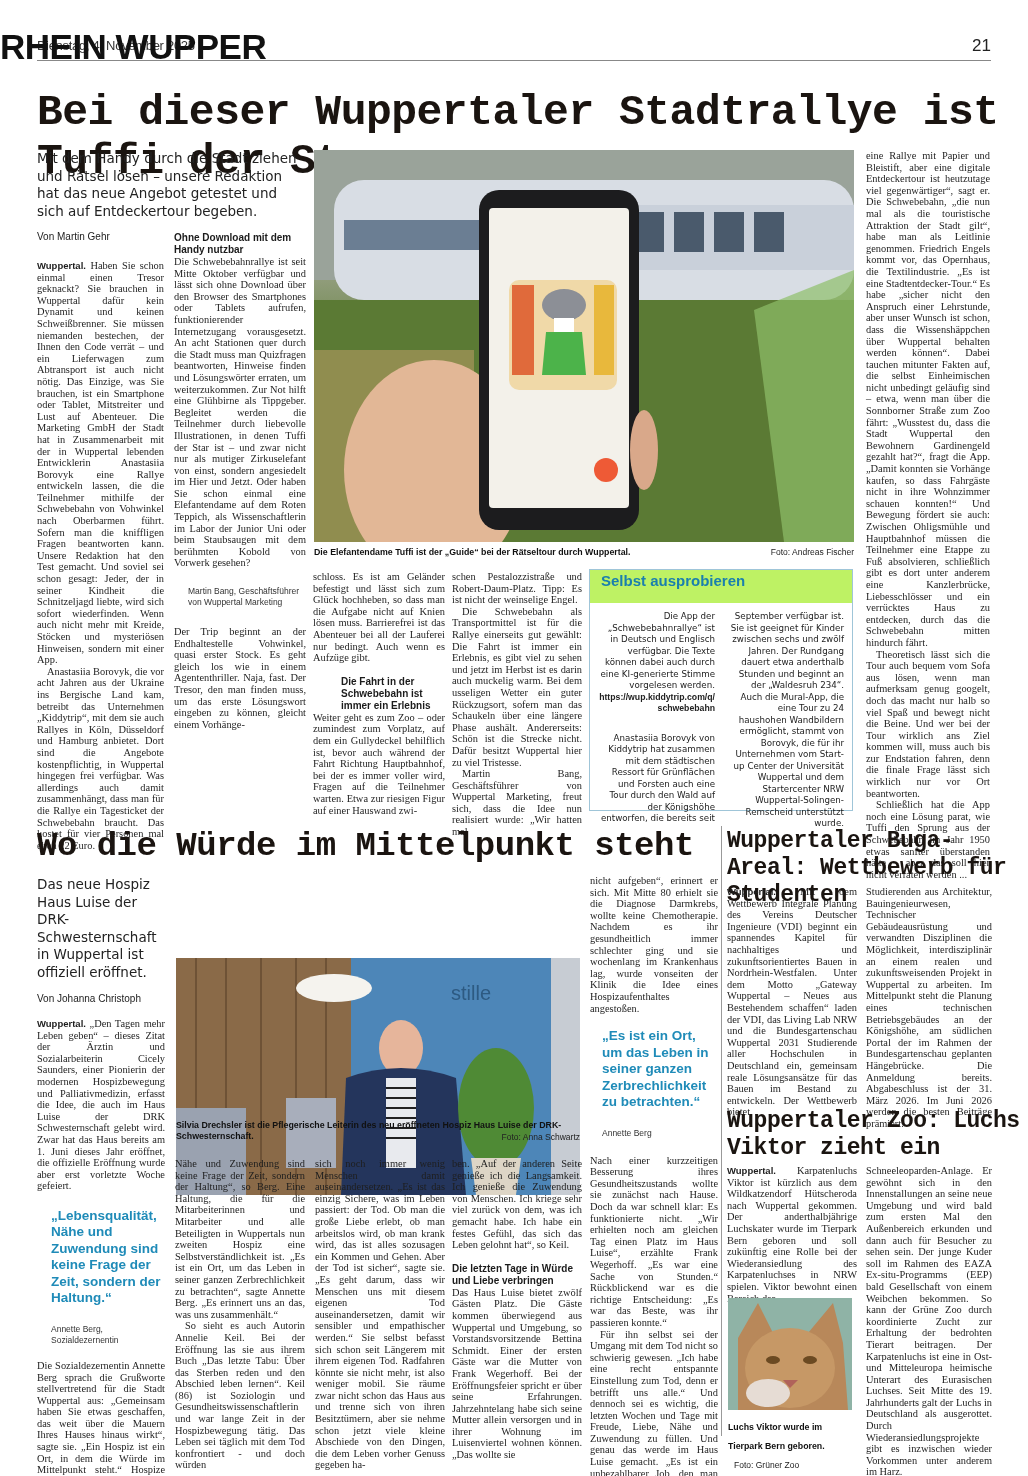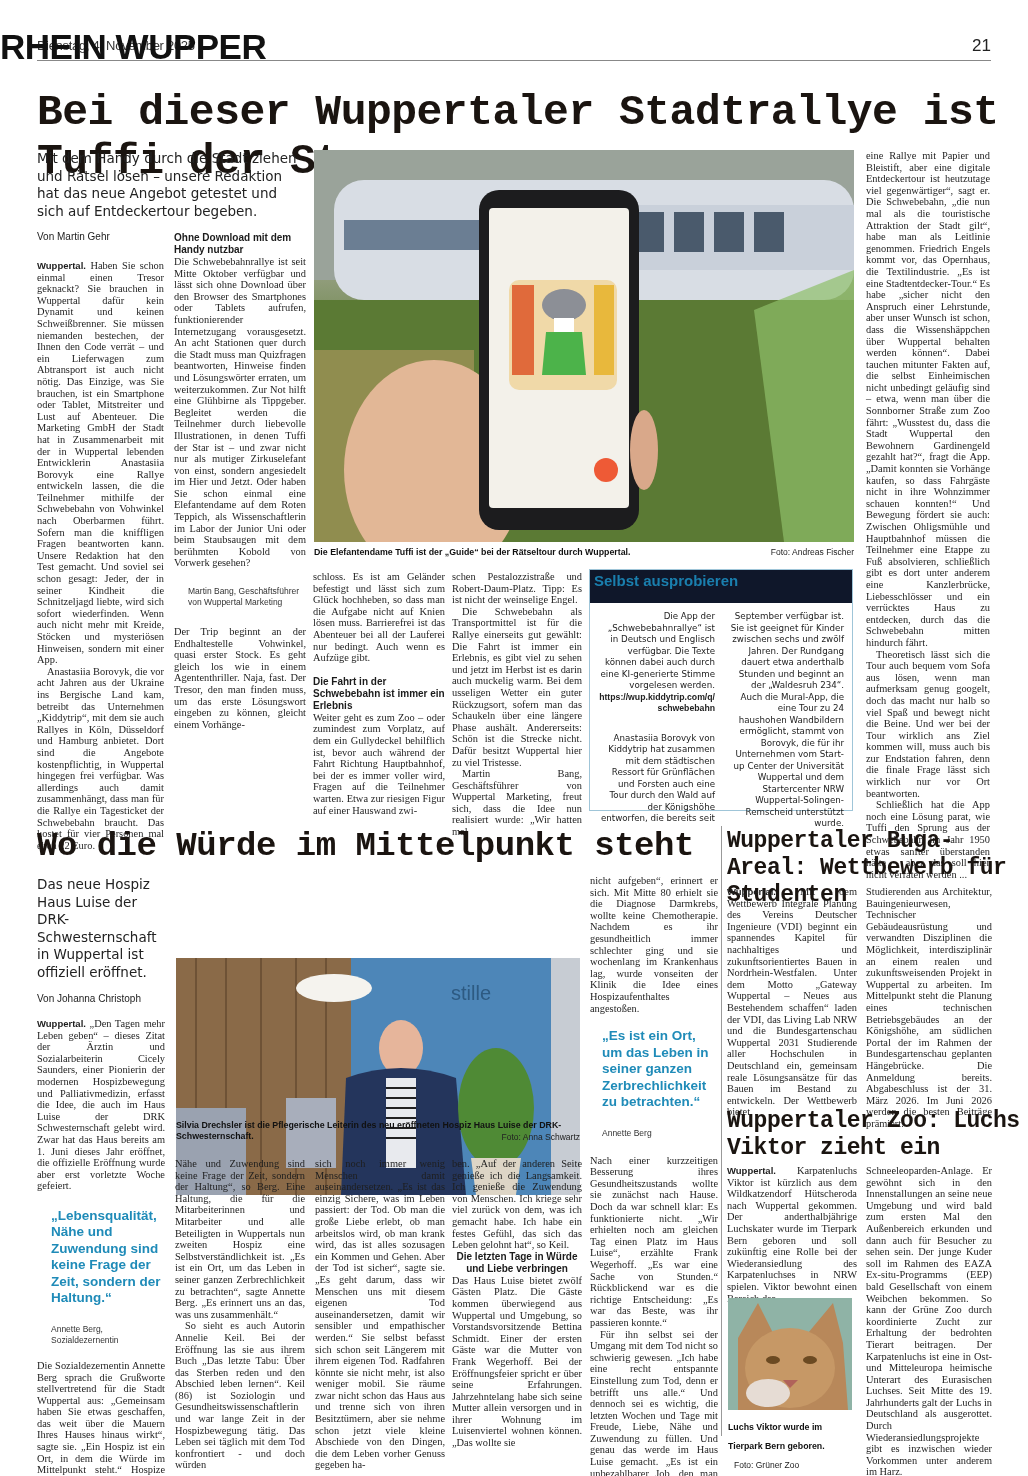--- a/index.html
+++ b/index.html
@@ -21,21 +21,21 @@
   .body p + p { text-indent: 10px; }
   .dateline { font-family: "Liberation Sans", sans-serif; font-weight: bold; font-size: 9.5px; }
   .subhead { font-family: "Liberation Sans", sans-serif; font-weight: bold; font-size: 10px; line-height: 12px; margin-top: 0px; }
   .quote { font-family: "Liberation Sans", sans-serif; font-weight: bold; color: #1f8bb8; font-size: 13.5px; line-height: 16.5px; }
   .quote-attr { font-family: "Liberation Sans", sans-serif; font-size: 8.5px; line-height: 11px; color: #333; margin-top: 17px; }
   .caption { font-family: "Liberation Sans", sans-serif; font-weight: bold; font-size: 8.8px; line-height: 11px; color: #111; }
   .credit { font-family: "Liberation Sans", sans-serif; font-size: 8.5px; color: #222; }
   .vrule { width: 1px; background: #999; }
   .photo { overflow: hidden; }
   .infobox { border: 1px solid #9fc5d8; }
-  .infobox-head { background: #0f172a; height: 33px; padding: 2px 4px; font-family: "Liberation Sans", sans-serif; font-weight: bold; font-size: 15px; color: #1a7fae; }
+  .infobox-head { background: #bef264; height: 33px; padding: 2px 11px; font-family: "Liberation Sans", sans-serif; font-weight: bold; font-size: 15px; color: #1a7fae; }
   .infobox-body { display: flex; gap: 12px; padding: 8px 8px 4px 8px; font-family: "DejaVu Sans", sans-serif; font-size: 8.7px; line-height: 11.5px; color: #222; text-align: right; }
   .infobox-body .col { flex: 1; }
   .infobox-link { font-weight: bold; font-family: "Liberation Sans", sans-serif; }
 </style>
 </head>
 <body>
 
 <div class="abs masthead-date">Dienstag, 4. November 2025</div>
 <div class="abs masthead-title">RHEIN WUPPER</div>
 <div class="abs masthead-page">21</div>
@@ -90,21 +90,21 @@
     <ellipse cx="330" cy="300" rx="14" ry="40" fill="#d9a88a"></ellipse>
   </svg>
 </div>
 <div class="abs" style="left:314px; top:547px; width:540px; display:flex; justify-content:space-between;">
   <span class="caption">Die Elefantendame Tuffi ist der „Guide“ bei der Rätseltour durch Wuppertal.</span>
   <span class="credit">Foto: Andreas Fischer</span>
 </div>
 
 <div class="abs" style="left:313px; top:571px; width:132px;">
   <div class="body">schloss. Es ist am Geländer befestigt und lässt sich zum Glück hochheben, so dass man die Aufgabe nicht auf Knien lösen muss. Barrierefrei ist das Abenteuer bei all der Lauferei nur bedingt. Auch wenn es Aufzüge gibt.</div>
-  <div class="subhead" style="margin-top:12px;">Die Fahrt in der Schwebebahn ist immer ein Erlebnis</div>
+  <div class="subhead" style="margin-top:12px;margin-left:28px;">Die Fahrt in der Schwebebahn ist immer ein Erlebnis</div>
   <div class="body">Weiter geht es zum Zoo – oder zumindest zum Vorplatz, auf dem ein Gullydeckel behilflich ist, bevor auch während der Fahrt Richtung Hauptbahnhof, bei der es immer voller wird, Fragen auf die Teilnehmer warten. Etwa zur riesigen Figur auf einer Hauswand zwi-</div>
 </div>
 
 <div class="abs body" style="left:452px; top:571px; width:130px;">
   <p>schen Pestalozzistraße und Robert-Daum-Platz. Tipp: Es ist nicht der weinselige Engel.</p>
   <p>Die Schwebebahn als Transportmittel ist für die Rallye einerseits gut gewählt: Die Fahrt ist immer ein Erlebnis, es gibt viel zu sehen und jetzt im Herbst ist es darin auch muckelig warm. Bei dem usseligen Wetter ein guter Rückzugsort, sofern man das Schaukeln über eine längere Phase aushält. Andererseits: Schön ist die Strecke nicht. Dafür besitzt Wuppertal hier zu viel Tristesse.</p>
   <p>Martin Bang, Geschäftsführer von Wuppertal Marketing, freut sich, dass die Idee nun realisiert wurde: „Wir hatten mal</p>
 </div>
 
 <div class="abs infobox" style="left:589px; top:569px; width:264px; height:242px;">
@@ -178,21 +178,21 @@
 
 <div class="abs body" style="left:175px; top:1158px; width:130px;">
   <p>Nähe und Zuwendung sind keine Frage der Zeit, sondern der Haltung“, so Berg. Eine Haltung, die für die Mitarbeiterinnen und Mitarbeiter und alle Beteiligten in Wuppertals nun zweiten Hospiz eine Selbstverständlichkeit ist. „Es ist ein Ort, um das Leben in seiner ganzen Zerbrechlichkeit zu betrachten“, sagte Annette Berg. „Es erinnert uns an das, was uns zusammenhält.“</p>
   <p>So sieht es auch Autorin Annelie Keil. Bei der Eröffnung las sie aus ihrem Buch „Das letzte Tabu: Über das Sterben reden und den Abschied leben lernen“. Keil (86) ist Soziologin und Gesundheitswissenschaftlerin und war lange Zeit in der Hospizbewegung tätig. Das Leben sei täglich mit dem Tod konfrontiert - und doch würden</p>
 </div>
 
 <div class="abs body" style="left:315px; top:1158px; width:130px;">sich noch immer wenig Menschen damit auseinandersetzen. „Es ist das einzig Sichere, was im Leben passiert: der Tod. Ob man die große Liebe erlebt, ob man arbeitslos wird, ob man krank wird, das ist alles sozusagen ein Kommen und Gehen. Aber der Tod ist sicher“, sagte sie. „Es geht darum, dass wir Menschen uns mit diesem eigenen Tod auseinandersetzen, damit wir sensibler und empathischer werden.“ Sie selbst befasst sich schon seit Längerem mit ihrem eigenen Tod. Radfahren könnte sie nicht mehr, ist also weniger mobil. Sie räume zwar nicht schon das Haus aus und trenne sich von ihren Besitztümern, aber sie nehme schon jetzt viele kleine Abschiede von den Dingen, die dem Leben vorher Genuss gegeben ha-</div>
 
 <div class="abs" style="left:452px; top:1158px; width:130px;">
   <div class="body">ben. „Auf der anderen Seite genieße ich die Langsamkeit. Ich genieße die Zuwendung von Menschen. Ich kriege sehr viel zurück von dem, was ich gemacht habe. Ich habe ein festes Gefühl, das sich das Leben gelohnt hat“, so Keil.</div>
-  <div class="subhead" style="margin-top:0;text-align:center;">Die letzten Tage in Würde und Liebe verbringen</div>
+  <div class="subhead" style="margin-top:12px;">Die letzten Tage in Würde und Liebe verbringen</div>
   <div class="body">Das Haus Luise bietet zwölf Gästen Platz. Die Gäste kommen überwiegend aus Wuppertal und Umgebung, so Vorstandsvorsitzende Bettina Schmidt. Einer der ersten Gäste war die Mutter von Frank Wegerhoff. Bei der Eröffnungsfeier spricht er über seine Erfahrungen. Jahrzehntelang habe sich seine Mutter allein versorgen und in ihrer Wohnung im Luisenviertel wohnen können. „Das wollte sie</div>
 </div>
 
 <div class="abs" style="left:590px; top:875px; width:128px;">
   <div class="body">nicht aufgeben“, erinnert er sich. Mit Mitte 80 erhielt sie die Diagnose Darmkrebs, wollte keine Chemotherapie. Nachdem es ihr gesundheitlich immer schlechter ging und sie wochenlang im Krankenhaus lag, wurde vonseiten der Klinik die Idee eines Hospizaufenthaltes angestoßen.</div>
   <div style="margin:14px 0 0 12px;">
     <div class="quote">„Es ist ein Ort, um das Leben in seiner ganzen Zerbrechlichkeit zu betrachten.“</div>
     <div class="quote-attr">Annette Berg</div>
   </div>
   <div class="body" style="margin-top:16px;">

